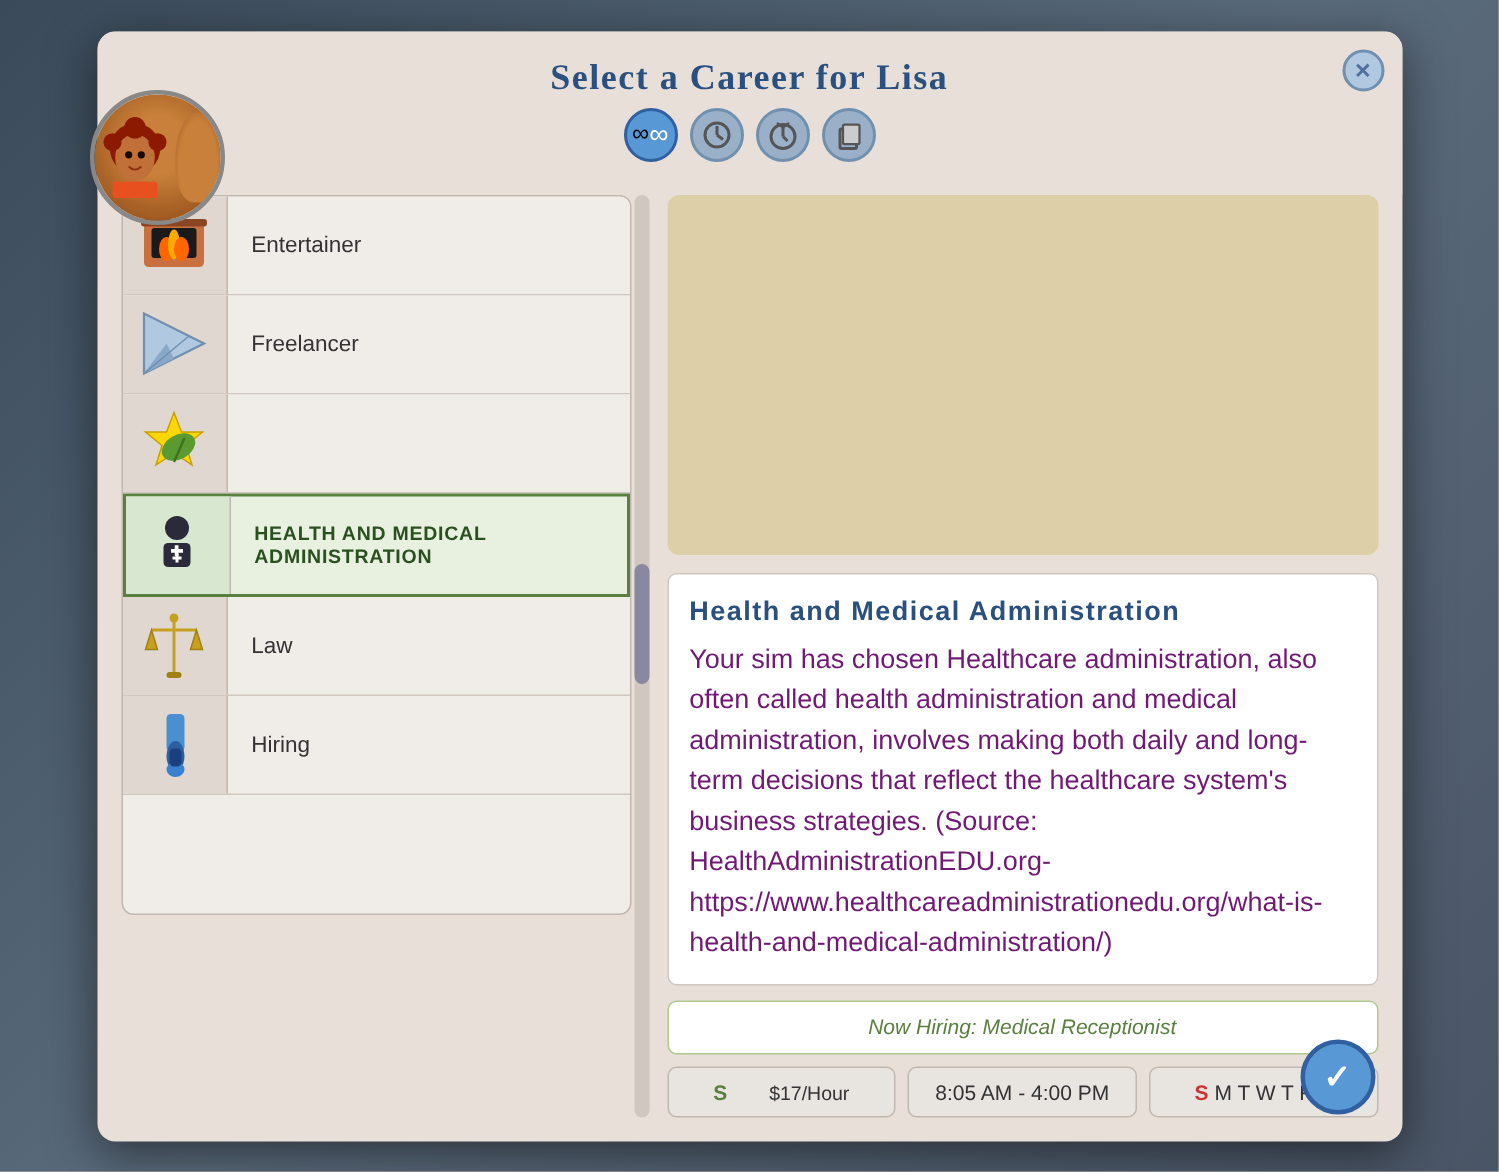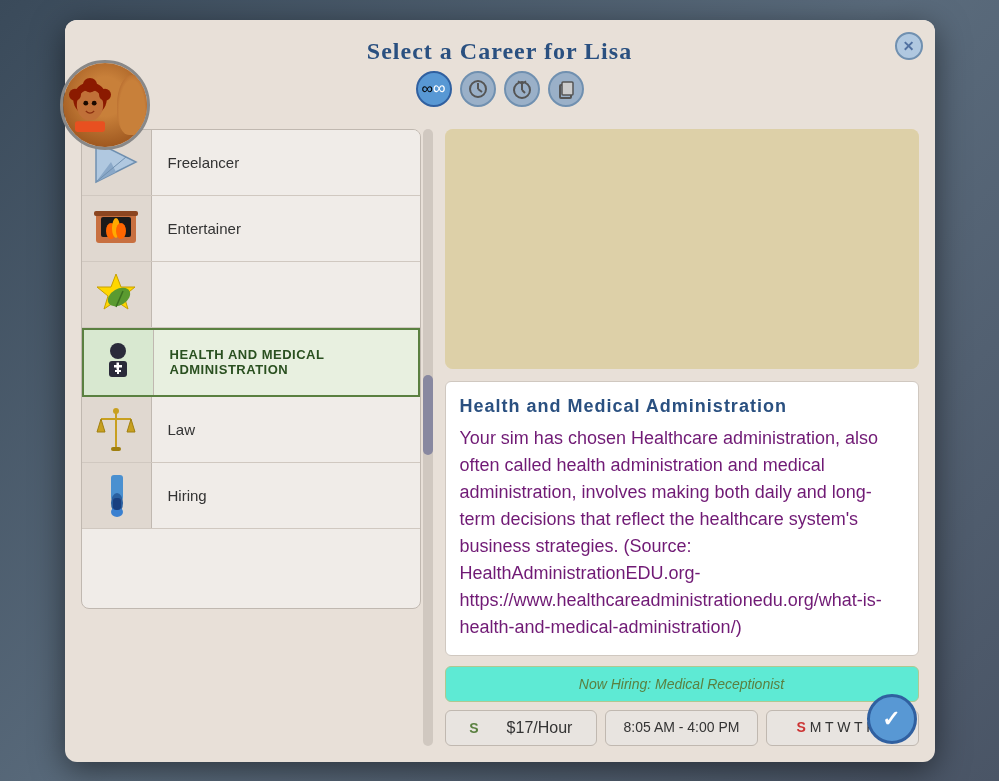--- a/index.html
+++ b/index.html
@@ -249,21 +249,21 @@
     }
 
     .career-description {
       font-size: 18px;
       color: #701a75;
       line-height: 1.5;
     }
 
     
     .hiring-section {
-      background: #5eead4;
+      background: #ffffff;
       border: 1px solid #b0c890;
       border-radius: 6px;
       padding: 8px 14px;
       margin-bottom: 8px;
       text-align: center;
     }
 
     .hiring-label {
       font-size: 14px;
       color: #5a8040;
@@ -387,97 +387,97 @@
 
   <div class="dialog-body">
 
     <div style="display:flex; gap:0; position:relative;">
       <div class="career-list">
 
         <div class="career-item">
           <div class="career-icon">
             <svg width="50" height="50" viewBox="0 0 50 50">
 
+              <rect x="5" y="10" width="40" height="30" rx="3" fill="#c87040"></rect>
+              <rect x="10" y="14" width="30" height="20" rx="2" fill="#1a1a1a"></rect>
+
+              <ellipse cx="20" cy="28" rx="5" ry="8" fill="#ff6600"></ellipse>
+              <ellipse cx="25" cy="25" rx="4" ry="10" fill="#ffaa00"></ellipse>
+              <ellipse cx="30" cy="28" rx="5" ry="8" fill="#ff6600"></ellipse>
+
+              <rect x="3" y="8" width="44" height="5" rx="2" fill="#8b4520"></rect>
+            </svg>
+          </div>
+          <span class="career-name">Entertainer</span>
+        </div>
+
+        <div class="career-item">
+          <div class="career-icon">
+            <svg width="50" height="50" viewBox="0 0 50 50">
+
               <polygon points="5,45 45,25 5,5" fill="#b0c8e0" stroke="#7090b0" stroke-width="1.5"></polygon>
               <polygon points="5,45 25,35 20,25" fill="#8aa8c8"></polygon>
               <line x1="5" y1="45" x2="35" y2="20" stroke="#7090b0" stroke-width="1"></line>
             </svg>
           </div>
           <span class="career-name">Freelancer</span>
         </div>
 
         <div class="career-item">
           <div class="career-icon">
             <svg width="50" height="50" viewBox="0 0 50 50">
 
-              <rect x="5" y="10" width="40" height="30" rx="3" fill="#c87040"></rect>
-              <rect x="10" y="14" width="30" height="20" rx="2" fill="#1a1a1a"></rect>
-
-              <ellipse cx="20" cy="28" rx="5" ry="8" fill="#ff6600"></ellipse>
-              <ellipse cx="25" cy="25" rx="4" ry="10" fill="#ffaa00"></ellipse>
-              <ellipse cx="30" cy="28" rx="5" ry="8" fill="#ff6600"></ellipse>
-
-              <rect x="3" y="8" width="44" height="5" rx="2" fill="#8b4520"></rect>
+              <polygon points="25,5 30,18 44,18 33,27 37,40 25,32 13,40 17,27 6,18 20,18" fill="#ffd700" stroke="#c8a000" stroke-width="1"></polygon>
+
+              <ellipse cx="28" cy="28" rx="12" ry="8" fill="#5a9a30" transform="rotate(-30,28,28)"></ellipse>
+              <line x1="25" y1="38" x2="32" y2="22" stroke="#3a7020" stroke-width="1.5"></line>
             </svg>
           </div>
-          <span class="career-name">Entertainer</span>
+        </div>
+
+        <div class="career-item selected">
+          <div class="career-icon" style="background:#d8e8d0;">
+            <svg width="50" height="50" viewBox="0 0 50 50">
+
+              <circle cx="25" cy="14" r="8" fill="#2a2a3a"></circle>
+              <rect x="16" y="24" width="18" height="16" rx="3" fill="#2a2a3a"></rect>
+
+              <rect x="21" y="28" width="8" height="2.5" fill="white"></rect>
+              <rect x="23.5" y="25.5" width="2.5" height="7" fill="white"></rect>
+
+              <rect x="22" y="33" width="6" height="2" fill="white"></rect>
+              <rect x="24" y="31" width="2" height="6" fill="white"></rect>
+            </svg>
+          </div>
+          <span class="career-name" style="font-size:13px; font-weight:bold; color:#2a5020; text-transform:uppercase; letter-spacing:0.5px;">HEALTH AND MEDICAL ADMINISTRATION</span>
         </div>
 
         <div class="career-item">
           <div class="career-icon">
             <svg width="50" height="50" viewBox="0 0 50 50">
 
-              <polygon points="25,5 30,18 44,18 33,27 37,40 25,32 13,40 17,27 6,18 20,18" fill="#ffd700" stroke="#c8a000" stroke-width="1"></polygon>
-
-              <ellipse cx="28" cy="28" rx="12" ry="8" fill="#5a9a30" transform="rotate(-30,28,28)"></ellipse>
-              <line x1="25" y1="38" x2="32" y2="22" stroke="#3a7020" stroke-width="1.5"></line>
+              <line x1="25" y1="5" x2="25" y2="45" stroke="#c8a020" stroke-width="2"></line>
+              <line x1="10" y1="15" x2="40" y2="15" stroke="#c8a020" stroke-width="2"></line>
+
+              <path d="M10,15 L6,28 L14,28 Z" fill="#c8a020" stroke="#a08010" stroke-width="1"></path>
+
+              <path d="M40,15 L36,28 L44,28 Z" fill="#c8a020" stroke="#a08010" stroke-width="1"></path>
+
+              <rect x="20" y="43" width="10" height="4" rx="2" fill="#a08010"></rect>
+
+              <circle cx="25" cy="7" r="3" fill="#c8a020"></circle>
             </svg>
           </div>
-        </div>
-
-        <div class="career-item selected">
-          <div class="career-icon" style="background:#d8e8d0;">
-            <svg width="50" height="50" viewBox="0 0 50 50">
-
-              <circle cx="25" cy="14" r="8" fill="#2a2a3a"></circle>
-              <rect x="16" y="24" width="18" height="16" rx="3" fill="#2a2a3a"></rect>
-
-              <rect x="21" y="28" width="8" height="2.5" fill="white"></rect>
-              <rect x="23.5" y="25.5" width="2.5" height="7" fill="white"></rect>
-
-              <rect x="22" y="33" width="6" height="2" fill="white"></rect>
-              <rect x="24" y="31" width="2" height="6" fill="white"></rect>
-            </svg>
-          </div>
-          <span class="career-name" style="font-size:13px; font-weight:bold; color:#2a5020; text-transform:uppercase; letter-spacing:0.5px;">HEALTH AND MEDICAL ADMINISTRATION</span>
+          <span class="career-name">Law</span>
         </div>
 
         <div class="career-item">
           <div class="career-icon">
             <svg width="50" height="50" viewBox="0 0 50 50">
 
-              <line x1="25" y1="5" x2="25" y2="45" stroke="#c8a020" stroke-width="2"></line>
-              <line x1="10" y1="15" x2="40" y2="15" stroke="#c8a020" stroke-width="2"></line>
-
-              <path d="M10,15 L6,28 L14,28 Z" fill="#c8a020" stroke="#a08010" stroke-width="1"></path>
-
-              <path d="M40,15 L36,28 L44,28 Z" fill="#c8a020" stroke="#a08010" stroke-width="1"></path>
-
-              <rect x="20" y="43" width="10" height="4" rx="2" fill="#a08010"></rect>
-
-              <circle cx="25" cy="7" r="3" fill="#c8a020"></circle>
-            </svg>
-          </div>
-          <span class="career-name">Law</span>
-        </div>
-
-        <div class="career-item">
-          <div class="career-icon">
-            <svg width="50" height="50" viewBox="0 0 50 50">
-
               <rect x="20" y="5" width="12" height="25" rx="3" fill="#4a90d0"></rect>
 
               <ellipse cx="26" cy="33" rx="6" ry="10" fill="#2a60a0"></ellipse>
 
               <ellipse cx="26" cy="42" rx="6" ry="5" fill="#3a80d0"></ellipse>
 
               <rect x="22" y="28" width="8" height="12" rx="3" fill="#1a4080"></rect>
             </svg>
           </div>
           <span class="career-name">Hiring</span>
@@ -502,21 +502,21 @@
         <div class="career-info-title">Health and Medical Administration</div>
         <p class="career-description">Your sim has chosen Healthcare administration, also often called health administration and medical administration, involves making both daily and long-term decisions that reflect the healthcare system's business strategies. (Source: HealthAdministrationEDU.org- https://www.healthcareadministrationedu.org/what-is-health-and-medical-administration/)</p>
       </div>
 
       <div class="hiring-section">
         <span class="hiring-label">Now Hiring: Medical Receptionist</span>
       </div>
 
       <div class="stats-row">
         <div class="stat-box">
-          <span class="dollar">S</span><span style="font-size:16px;padding-left:28px;">$17/Hour</span>
+          <span class="dollar">S</span><span style="font-size:13px;padding-left:28px;">$17/Hour</span>
         </div>
         <div class="stat-box">
           <span>8:05 AM - 4:00 PM</span>
         </div>
         <div class="stat-box">
           <span style="color:#cc3333; font-weight:bold;">S </span><span>M T W T F </span><span style="color:#cc3333; font-weight:bold;">S</span>
         </div>
       </div>
 
     </div>

